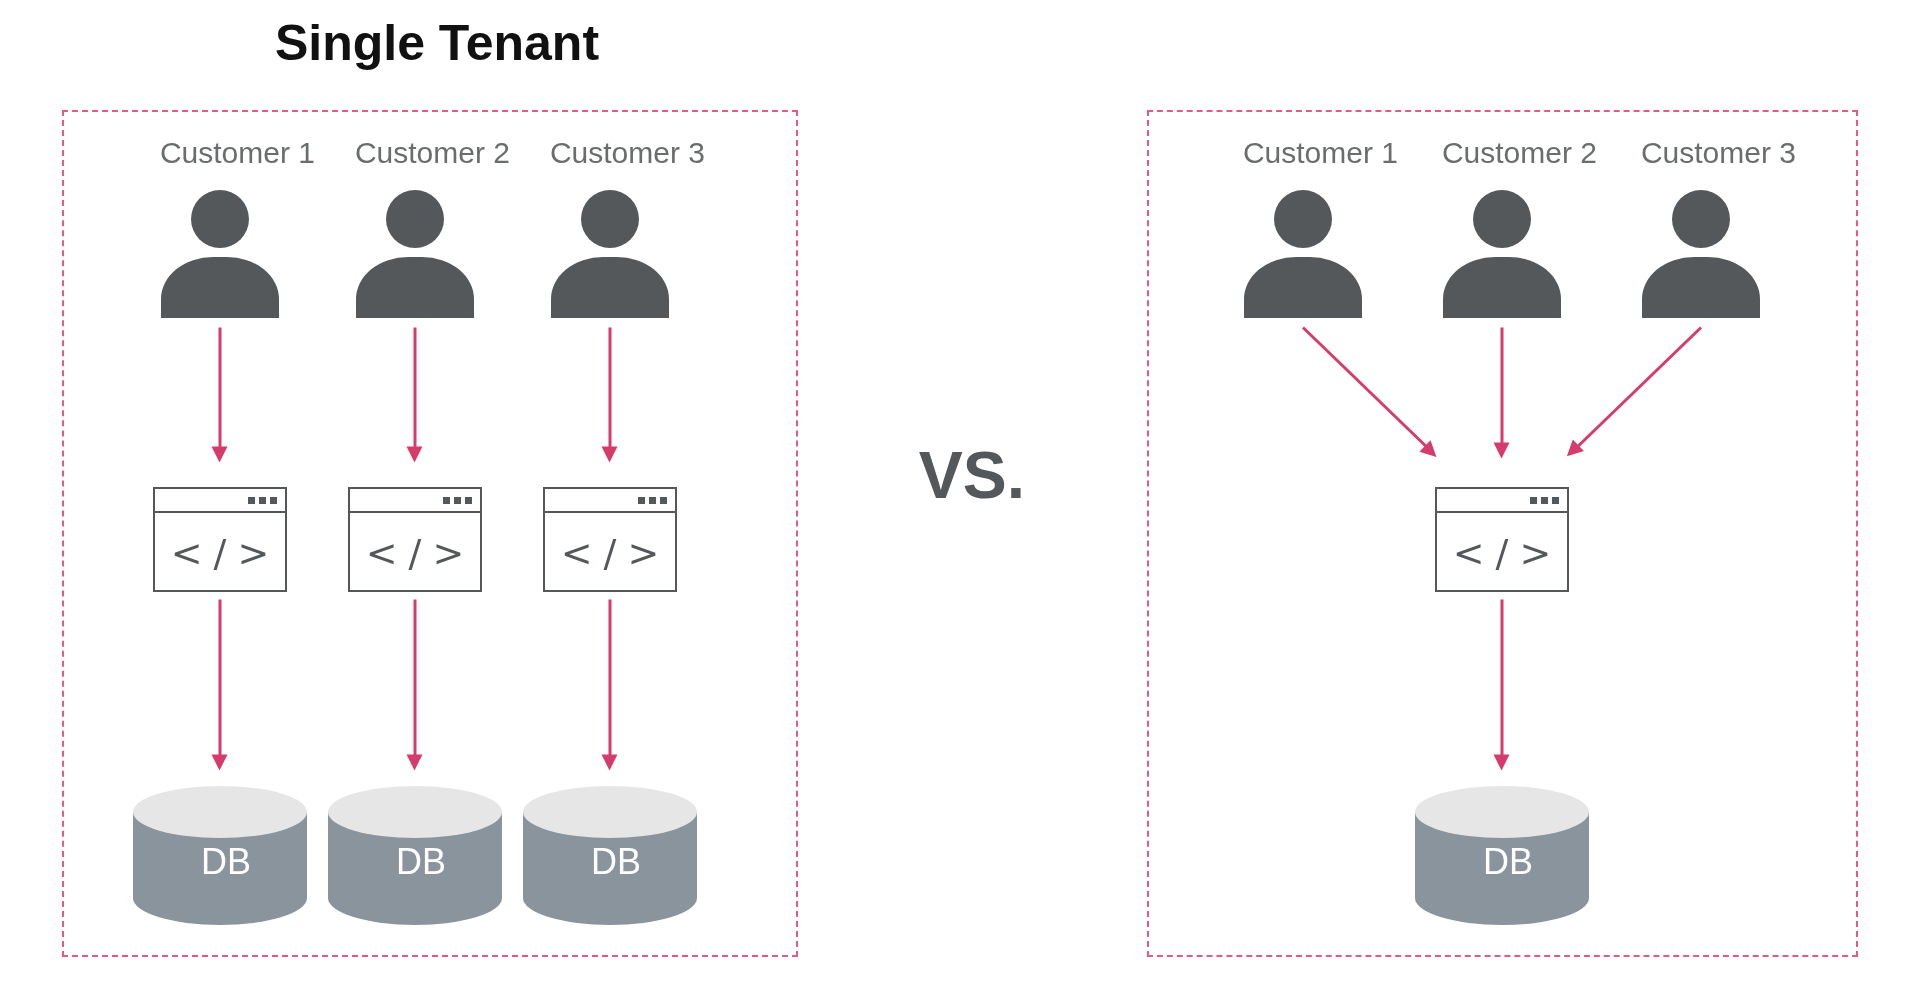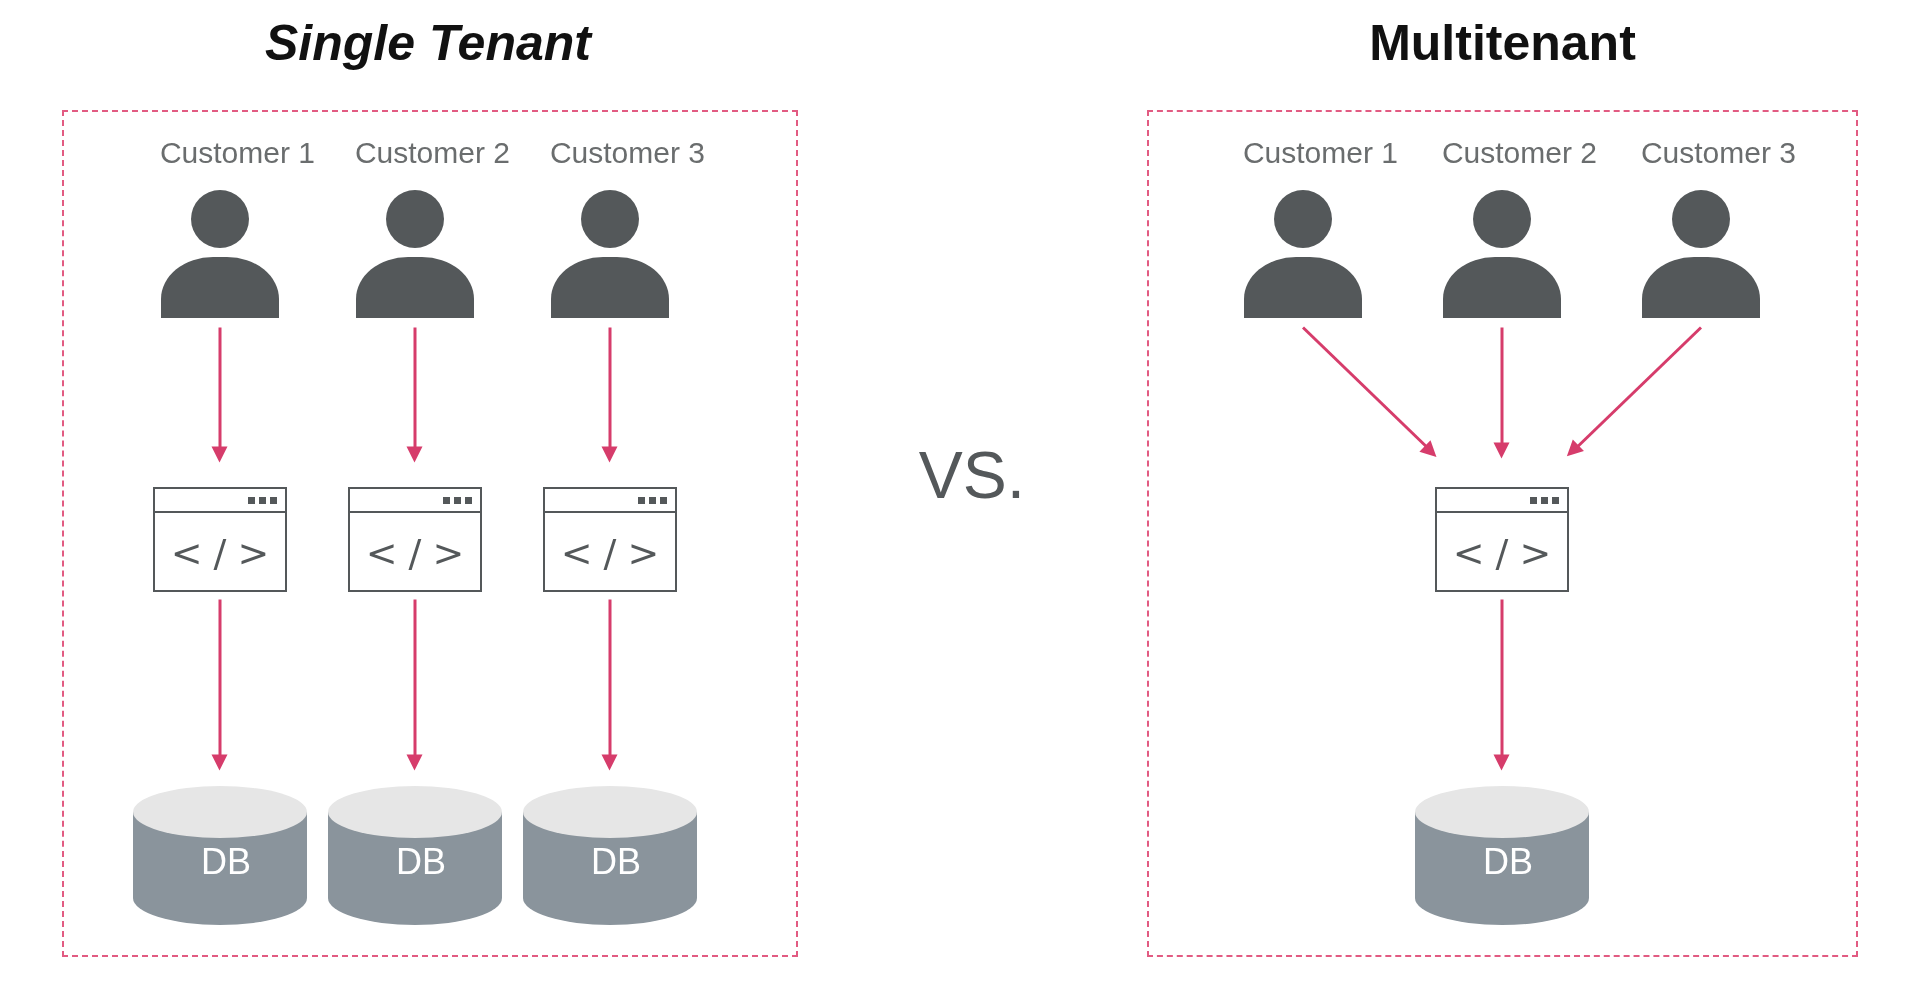--- a/index.html
+++ b/index.html
@@ -45,28 +45,28 @@
 
   .db{position:absolute;width:174px;height:140px;}
   .db-body{position:absolute;left:0;top:26px;width:174px;height:113px;
     background:var(--db-body,#8a949c);border-radius:0 0 87px 87px / 0 0 27px 27px;}
   .db-top{position:absolute;left:0;top:0;width:174px;height:52px;border-radius:50%;
     background:var(--db-top,#e6e6e6);}
   .db-label{position:absolute;left:0;top:46px;width:186px;height:60px;line-height:60px;
     text-align:center;font-size:36px;color:#ffffff;}
 
   .vs{position:absolute;left:872px;top:438px;width:200px;height:74px;line-height:74px;
-    text-align:center;font-size:66px;font-weight:normal;color:var(--dark-gray,#54585a);}
+    text-align:center;font-size:66px;font-weight:bold;color:var(--dark-gray,#54585a);}
 </style>
 </head>
 <body>
 
 <div class="stage">
 
-  <div class="panel-title" style="left:60px;width:736px;font-style:italic;">Single Tenant</div>
+  <div class="panel-title" style="left:69px;width:736px;">Single Tenant</div>
 
   <div class="panel-box" style="left:62px;top:110px;width:736px;height:847px;"></div>
 
   <div class="customer-label" style="left:125px;top:133px;">Customer 1</div>
   <div class="customer-label" style="left:320px;top:133px;">Customer 2</div>
   <div class="customer-label" style="left:515px;top:133px;">Customer 3</div>
 
   <div class="person" style="left:161px;top:190px;">
     <div class="person-head"></div>
     <div class="person-body"></div>
@@ -124,21 +124,20 @@
     <div class="db-label">DB</div>
   </div>
   <div class="db" style="left:523px;top:786px;">
     <div class="db-body"></div>
     <div class="db-top"></div>
     <div class="db-label">DB</div>
   </div>
 
   <div class="vs">VS.</div>
 
-  <div class="panel-title" style="left:1147px;width:711px;">Multitenant</div>
 
   <div class="panel-box" style="left:1147px;top:110px;width:711px;height:847px;"></div>
 
   <div class="customer-label" style="left:1208px;top:133px;">Customer 1</div>
   <div class="customer-label" style="left:1407px;top:133px;">Customer 2</div>
   <div class="customer-label" style="left:1606px;top:133px;">Customer 3</div>
 
   <div class="person" style="left:1244px;top:190px;">
     <div class="person-head"></div>
     <div class="person-body"></div>

